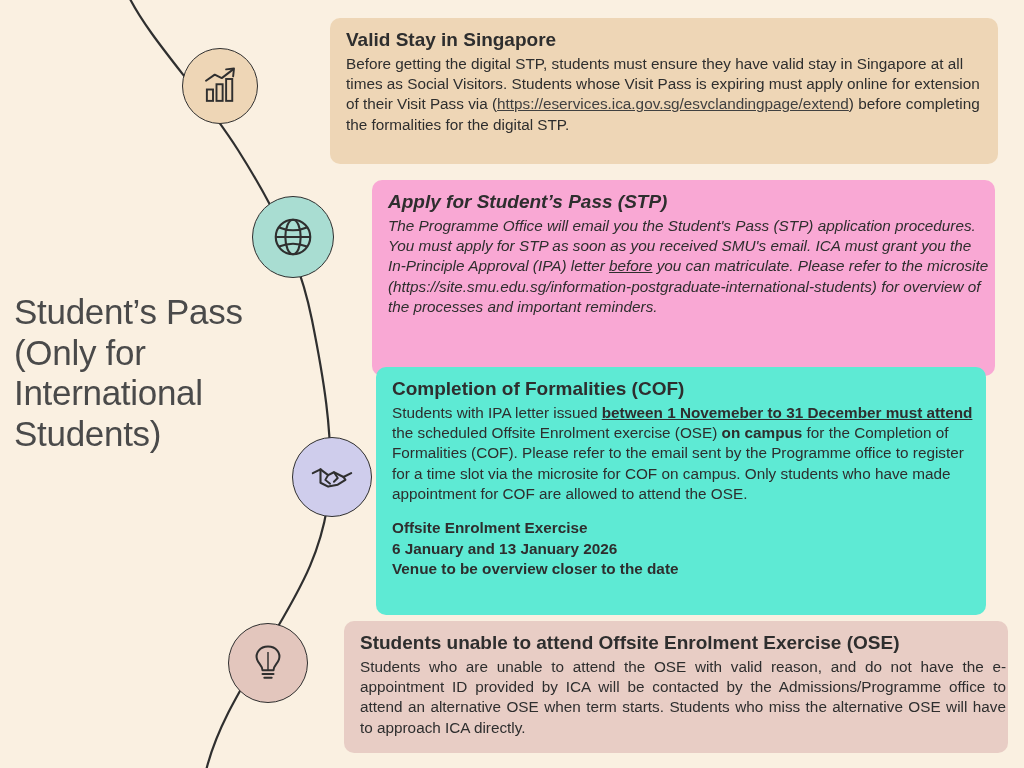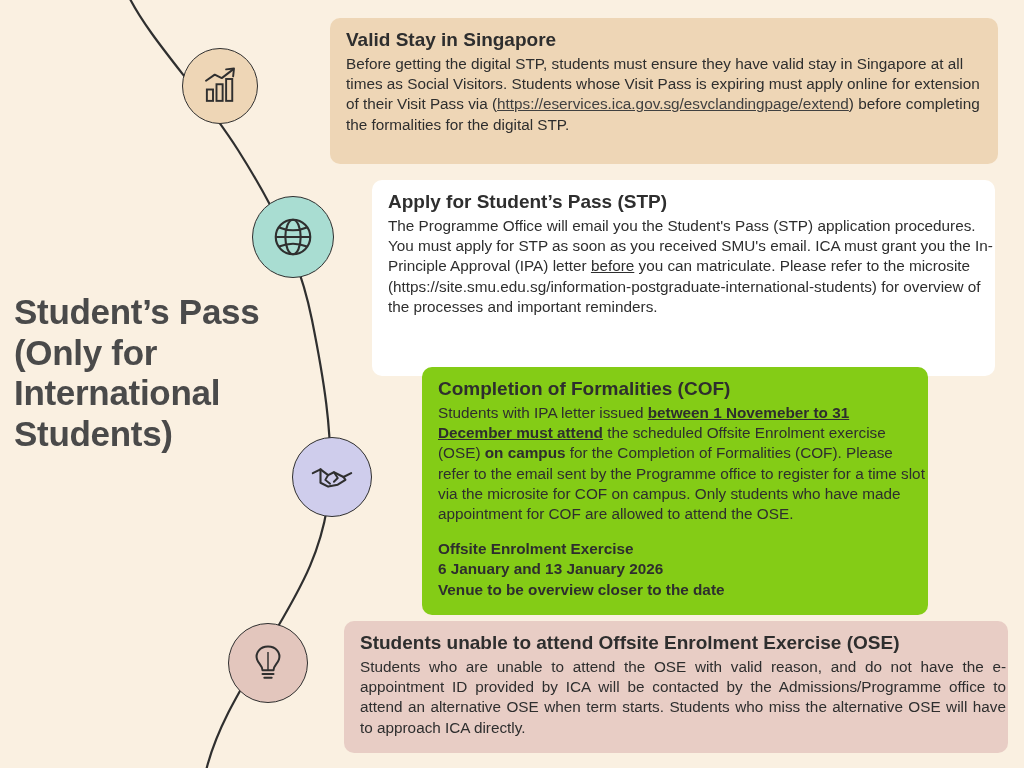--- a/index.html
+++ b/index.html
@@ -21,21 +21,21 @@
     inset: 0;
   }
 
   
   .title {
     position: absolute;
     left: 14px;
     top: 292px;
     width: 300px;
     font-size: 35px;
-    font-weight: bold;
+    font-weight: normal;
     line-height: 1.16;
     color: #4a4a4a;
     letter-spacing: -0.3px;
   }
 
   
   .spine {
     position: absolute;
     left: 0;
     top: 0;
@@ -81,25 +81,26 @@
     color: #2e2e2e;
   }
   .card p + p { margin-top: 0; }
 
   .card-1 {
     left: 330px; top: 18px; width: 668px; height: 146px;
     background: #eed6b6;
   }
   .card-2 {
     left: 372px; top: 180px; width: 623px; height: 196px;
-    background: #ffffff;
+    background: #f9a8d4;
+    font-style: italic;
   }
   .card-3 {
-    left: 422px; top: 367px; width: 506px; height: 248px;
-    background: #84cc16;
+    left: 376px; top: 367px; width: 610px; height: 248px;
+    background: #5eead4;
   }
   .card-4 {
     left: 344px; top: 621px; width: 664px; height: 132px;
     background: #e8cdc5;
   }
   .card-4 p { text-align: justify; }
 
   .u { text-decoration: underline; }
   .b { font-weight: bold; }
   .link { text-decoration: underline; color: #404040; }

